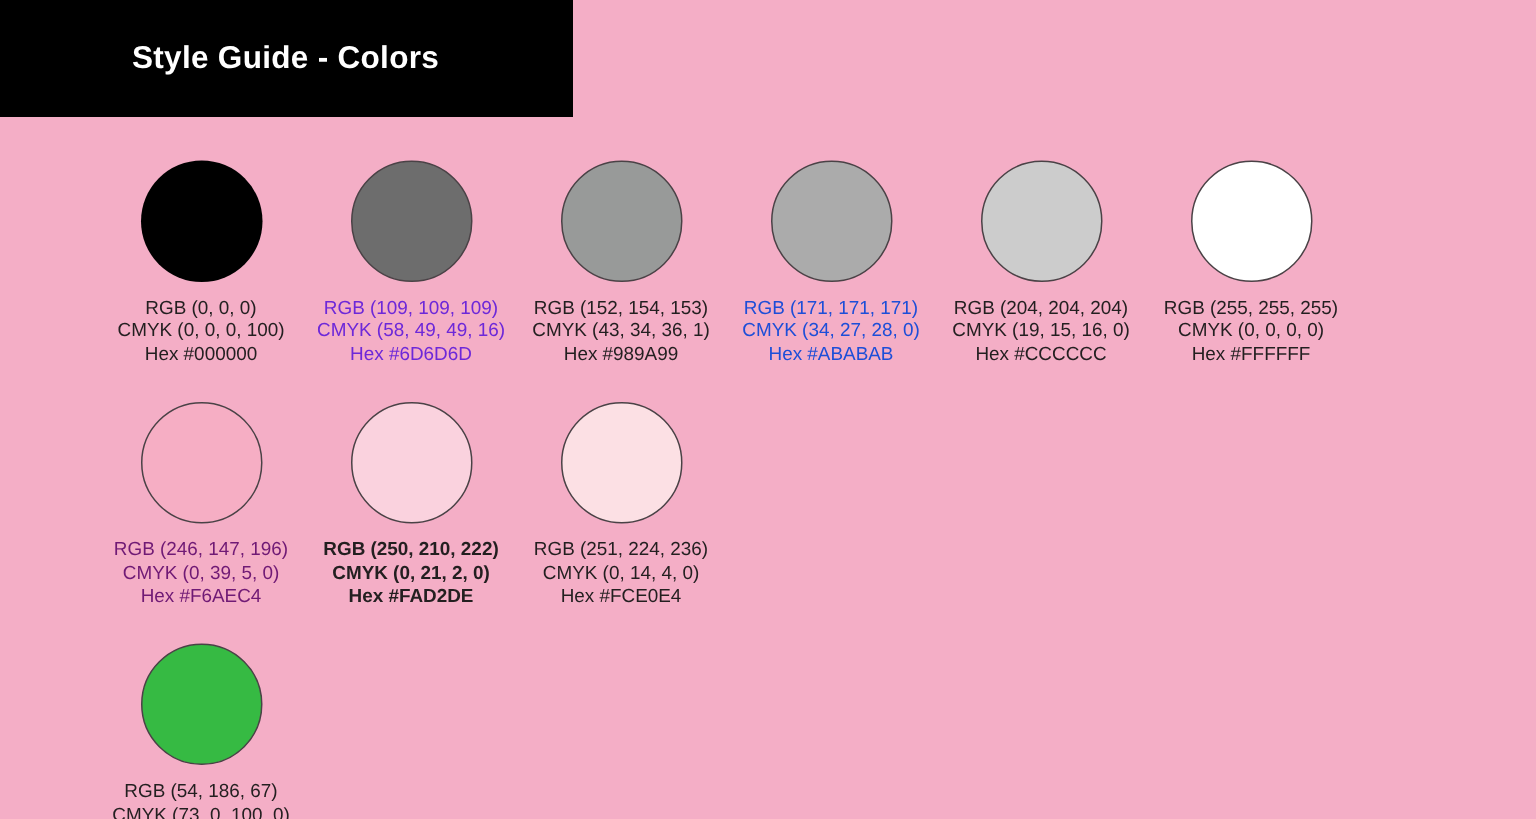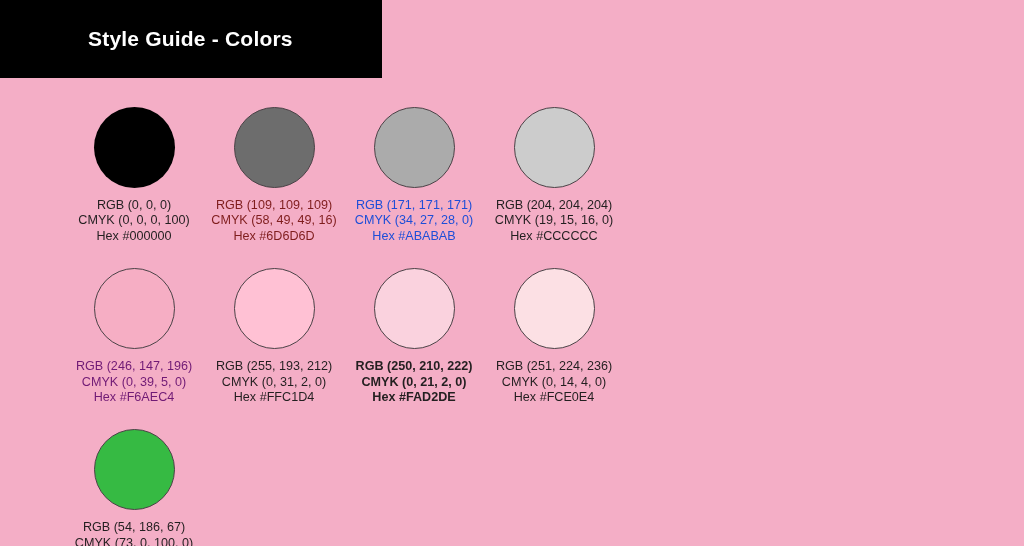--- a/index.html
+++ b/index.html
@@ -100,58 +100,66 @@
         <div class="swatch-cell">
           <div class="swatch-circle" style="background: rgb(0, 0, 0);"></div>
           <div class="swatch-info" style="color: rgb(35, 31, 32);">
             <span class="line">RGB (0, 0, 0)</span>
             <span class="line">CMYK (0, 0, 0, 100)</span>
             <span class="line">Hex #000000</span>
           </div>
         </div>
         <div class="swatch-cell">
           <div class="swatch-circle bordered" style="background: rgb(109, 109, 109); border-color: rgb(74, 66, 70);"></div>
-          <div class="swatch-info" style="color: #7f1d1d;">
+          <div class="swatch-info" style="color: #6d28d9;">
             <span class="line">RGB (109, 109, 109)</span>
             <span class="line">CMYK (58, 49, 49, 16)</span>
             <span class="line">Hex #6D6D6D</span>
+          </div>
+        </div>
+        <div class="swatch-cell">
+          <div class="swatch-circle bordered" style="background: rgb(152, 154, 153); border-color: rgb(74, 66, 70);"></div>
+          <div class="swatch-info" style="color: rgb(35, 31, 32);">
+            <span class="line">RGB (152, 154, 153)</span>
+            <span class="line">CMYK (43, 34, 36, 1)</span>
+            <span class="line">Hex #989A99</span>
           </div>
         </div>
         <div class="swatch-cell">
           <div class="swatch-circle bordered" style="background: rgb(171, 171, 171); border-color: rgb(74, 66, 70);"></div>
           <div class="swatch-info" style="color: #1d4ed8;">
             <span class="line">RGB (171, 171, 171)</span>
             <span class="line">CMYK (34, 27, 28, 0)</span>
             <span class="line">Hex #ABABAB</span>
           </div>
         </div>
         <div class="swatch-cell">
           <div class="swatch-circle bordered" style="background: rgb(204, 204, 204); border-color: rgb(74, 66, 70);"></div>
           <div class="swatch-info" style="color: rgb(35, 31, 32);">
             <span class="line">RGB (204, 204, 204)</span>
             <span class="line">CMYK (19, 15, 16, 0)</span>
             <span class="line">Hex #CCCCCC</span>
           </div>
         </div>
+        <div class="swatch-cell">
+          <div class="swatch-circle bordered" style="background: rgb(255, 255, 255); border-color: rgb(74, 66, 70);"></div>
+          <div class="swatch-info" style="color: rgb(35, 31, 32);">
+            <span class="line">RGB (255, 255, 255)</span>
+            <span class="line">CMYK (0, 0, 0, 0)</span>
+            <span class="line">Hex #FFFFFF</span>
+          </div>
+        </div>
       </div>
       <div class="swatch-row row-2">
         <div class="swatch-cell">
           <div class="swatch-circle bordered" style="background: rgb(246, 174, 196); border-color: rgb(74, 66, 70);"></div>
           <div class="swatch-info" style="color: #701a75;">
             <span class="line">RGB (246, 147, 196)</span>
             <span class="line">CMYK (0, 39, 5, 0)</span>
             <span class="line">Hex #F6AEC4</span>
-          </div>
-        </div>
-        <div class="swatch-cell">
-          <div class="swatch-circle bordered" style="background: rgb(255, 193, 212); border-color: rgb(74, 66, 70);"></div>
-          <div class="swatch-info" style="color: rgb(35, 31, 32);">
-            <span class="line">RGB (255, 193, 212)</span>
-            <span class="line">CMYK (0, 31, 2, 0)</span>
-            <span class="line">Hex #FFC1D4</span>
           </div>
         </div>
         <div class="swatch-cell">
           <div class="swatch-circle bordered" style="background: rgb(250, 210, 222); border-color: rgb(74, 66, 70);"></div>
           <div class="swatch-info" style="color: rgb(35, 31, 32); font-weight: bold;">
             <span class="line">RGB (250, 210, 222)</span>
             <span class="line">CMYK (0, 21, 2, 0)</span>
             <span class="line">Hex #FAD2DE</span>
           </div>
         </div>

